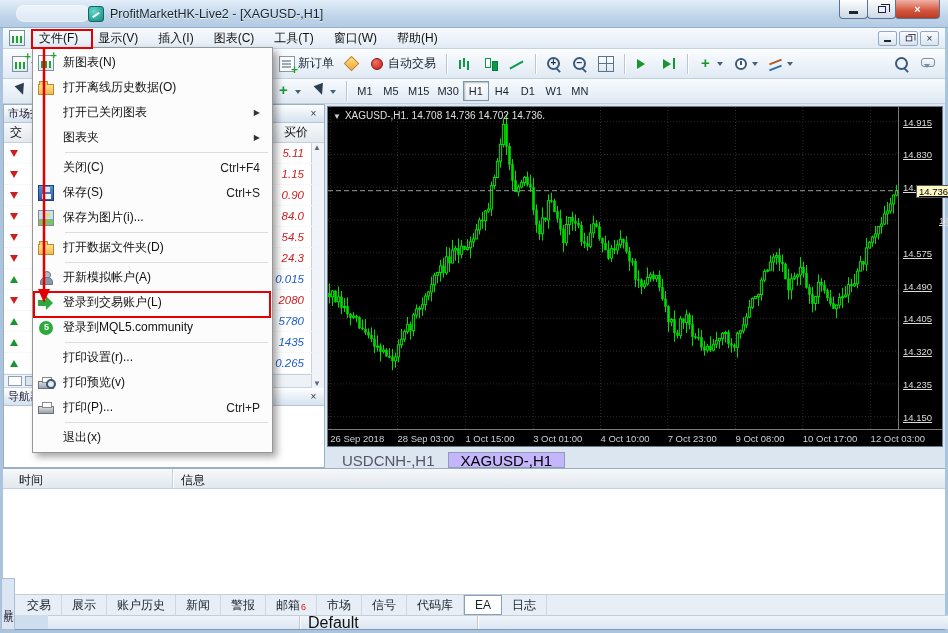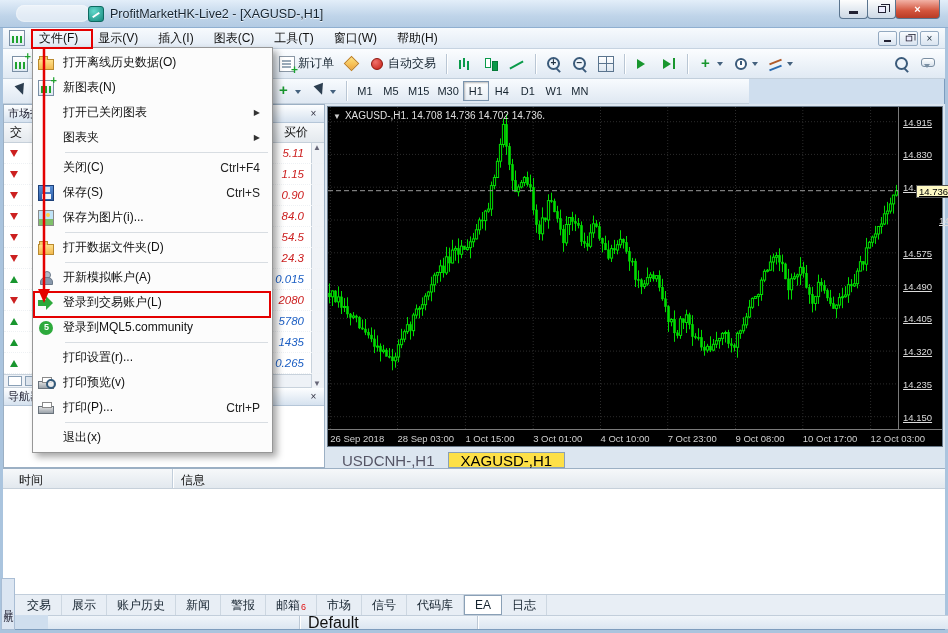--- a/index.html
+++ b/index.html
@@ -32,21 +32,21 @@
   .mb-item { padding:3px 10px; font-size:12px; color:#111; }
   .mdi-btns { margin-left:auto; display:flex; margin-right:6px; gap:2px; }
   .mdibtn { width:19px; height:15px; display:flex; align-items:center; justify-content:center; font-size:10px; color:#234;
             background:linear-gradient(#fafcff,#d9e4f0); border:1px solid #93a9c0; border-radius:2px; }
   .glyph-min.small { width:7px; height:2px; margin-top:6px; }
   .glyph-restore.small { transform:scale(.8); }
 
   
   #toolbar1 { position:absolute; left:3px; top:49px; width:942px; height:30px; display:flex; align-items:center;
               background:linear-gradient(#fbfdff,#e0e9f3); border-bottom:1px solid #c2cfdc; padding:0 4px; }
-  #toolbar2 { position:absolute; left:3px; top:79px; width:746px; height:25px; display:flex; align-items:center;
+  #toolbar2 { position:absolute; left:3px; top:79px; width:942px; height:25px; display:flex; align-items:center;
               background:linear-gradient(#f8fbfe,#dfe8f2); border-bottom:1px solid #c2cfdc; padding:0 4px; }
   .tbtn { height:24px; min-width:24px; display:flex; align-items:center; justify-content:center; gap:3px;
           padding:0 4px; border:1px solid transparent; border-radius:2px; font-size:12px; color:#15232f; }
   .tsep { width:1px; height:20px; background:#b9c6d4; box-shadow:1px 0 0 #fff; margin:0 5px; }
   .sp1 { width:232px; } .sp2 { width:238px; }
   .tb-flex { flex:1; }
   .dd { width:0; height:0; border:3px solid transparent; border-top:4px solid #44617e; margin-top:4px; }
 
   
   .ic { display:inline-block; width:16px; height:16px; position:relative; flex:0 0 16px; }
@@ -151,21 +151,21 @@
   .pl.cur { left:17px; background:#fef9c3; color:#000; border:1px solid #555; padding:0 2px; }
   #taxis { position:absolute; left:0; top:322px; width:614px; height:17px; background:#000; border-top:1px solid #7a7a7a; }
   .tl { position:absolute; top:3px; color:#cfcfcf; font-size:9.5px; white-space:nowrap; }
   .grid { stroke:#2c2c2c; stroke-dasharray:1 2; }
   .wick { stroke:#00dc00; stroke-width:1; fill:none; }
   .cu { fill:#000; stroke:#00dc00; stroke-width:1; }
   .cd { fill:#00dc00; stroke:#00dc00; stroke-width:0.5; }
   .curline { stroke:#9a9a9a; stroke-dasharray:5 3; stroke-width:1; }
   #charttabs { position:absolute; left:0; top:347px; width:620px; height:17px; display:flex; align-items:flex-end; padding-left:4px; }
   .ctab { height:16px; padding:0 12px; font-size:15px; display:flex; align-items:center; color:#556; border:1px solid transparent; }
-  .ctab.active { background:#fde047; border:1px solid #8aa0b6; color:#000; }
+  .ctab.active { background:#c4b5fd; border:1px solid #8aa0b6; color:#000; }
 
   
   #terminal { position:absolute; left:3px; top:468px; width:942px; height:126px; background:#fff; border-top:1px solid #9cb0c4; }
   .t-header { height:20px; display:flex; background:linear-gradient(#f6f8fa,#e2e8ee); border-bottom:1px solid #c6d0da; font-size:12px; }
   .th-c1 { width:170px; padding:3px 6px 0 16px; border-right:1px solid #c2cedb; box-shadow:1px 0 0 #fff; }
   .th-c2 { flex:1; padding:3px 6px 0 8px; }
   .t-body { height:105px; background:#fff; }
 
   
   #bottomtabs { position:absolute; left:3px; top:594px; width:942px; height:21px; display:flex; align-items:center;
@@ -714,26 +714,26 @@
         <span class="ic ic-signal"></span>
       </div>
   </div>
 
   <div id="vtab">
       <span>导航</span>
     </div>
 
   <div id="filemenu">
       <div class="menu-item">
+        <span class="ic ic-newchart"></span>
+        <span class="mi-label">新图表(N)</span>
+      </div>
+      <div class="menu-item">
         <span class="ic ic-folder"></span>
         <span class="mi-label">打开离线历史数据(O)</span>
-      </div>
-      <div class="menu-item">
-        <span class="ic ic-newchart"></span>
-        <span class="mi-label">新图表(N)</span>
       </div>
       <div class="menu-item">
         <span class="ic ic-blank"></span>
         <span class="mi-label">打开已关闭图表</span>
         <span class="mi-arrow">▶</span>
       </div>
       <div class="menu-item">
         <span class="ic ic-blank"></span>
         <span class="mi-label">图表夹</span>
         <span class="mi-arrow">▶</span>

